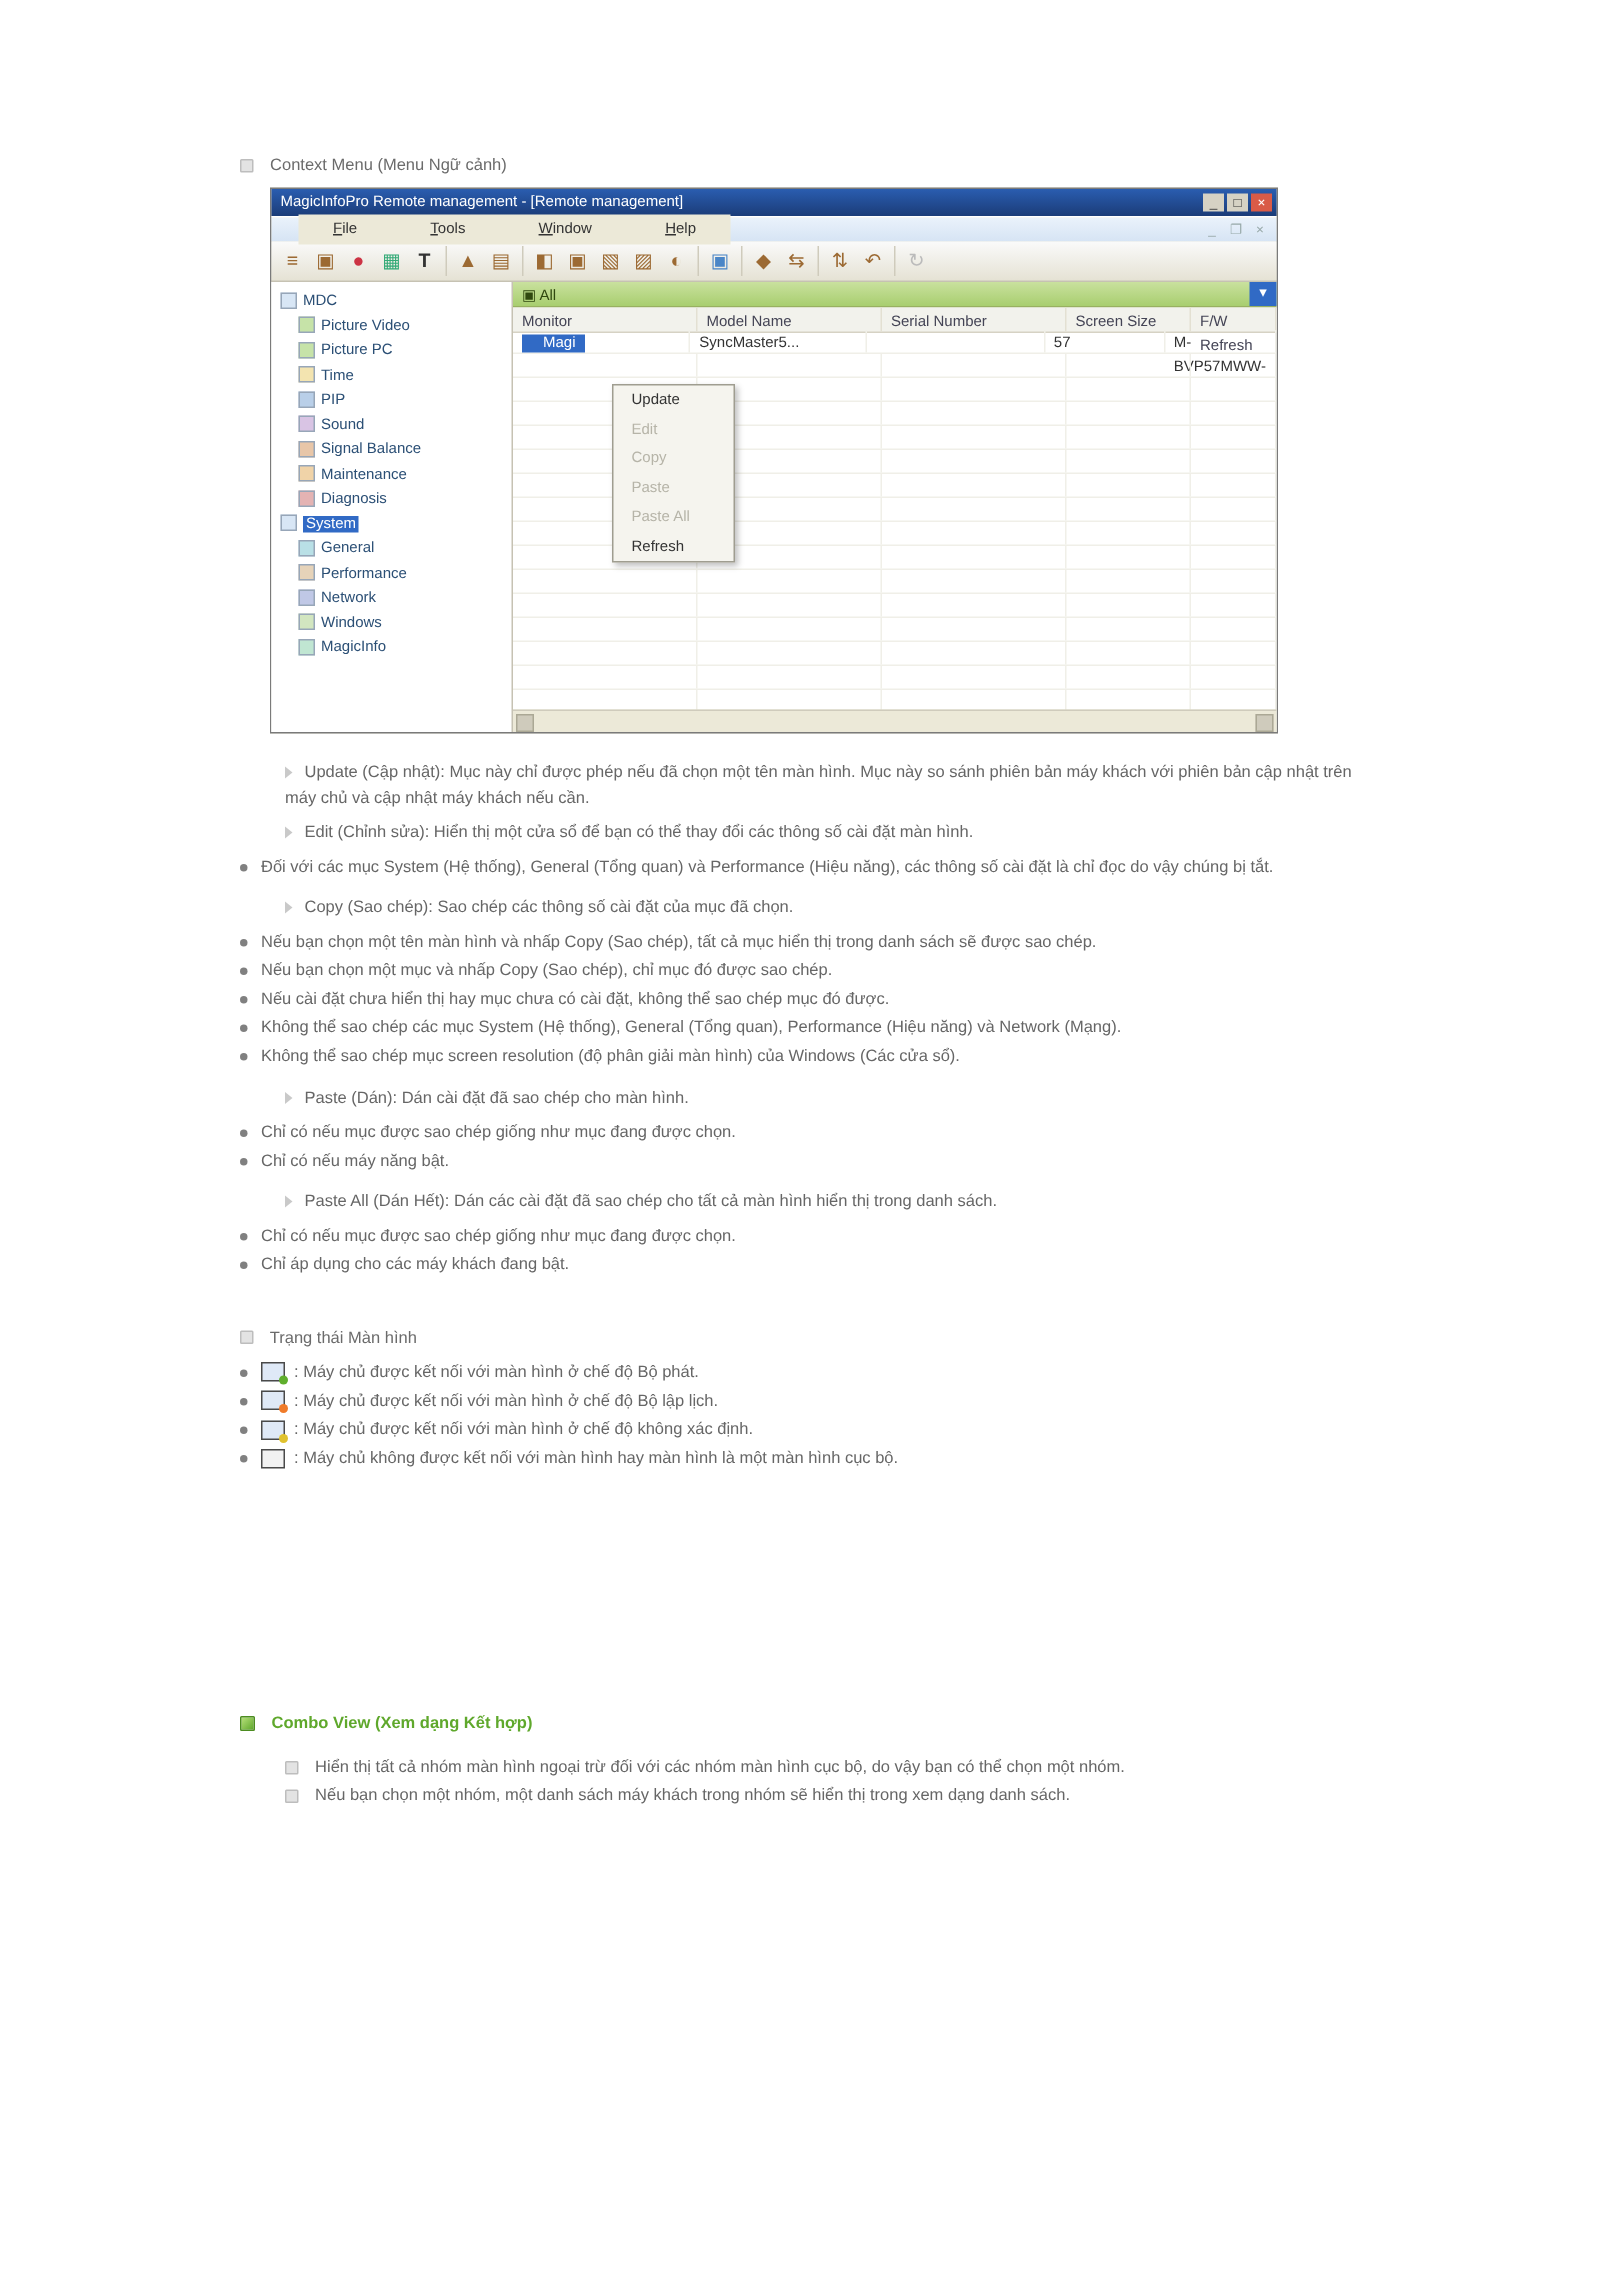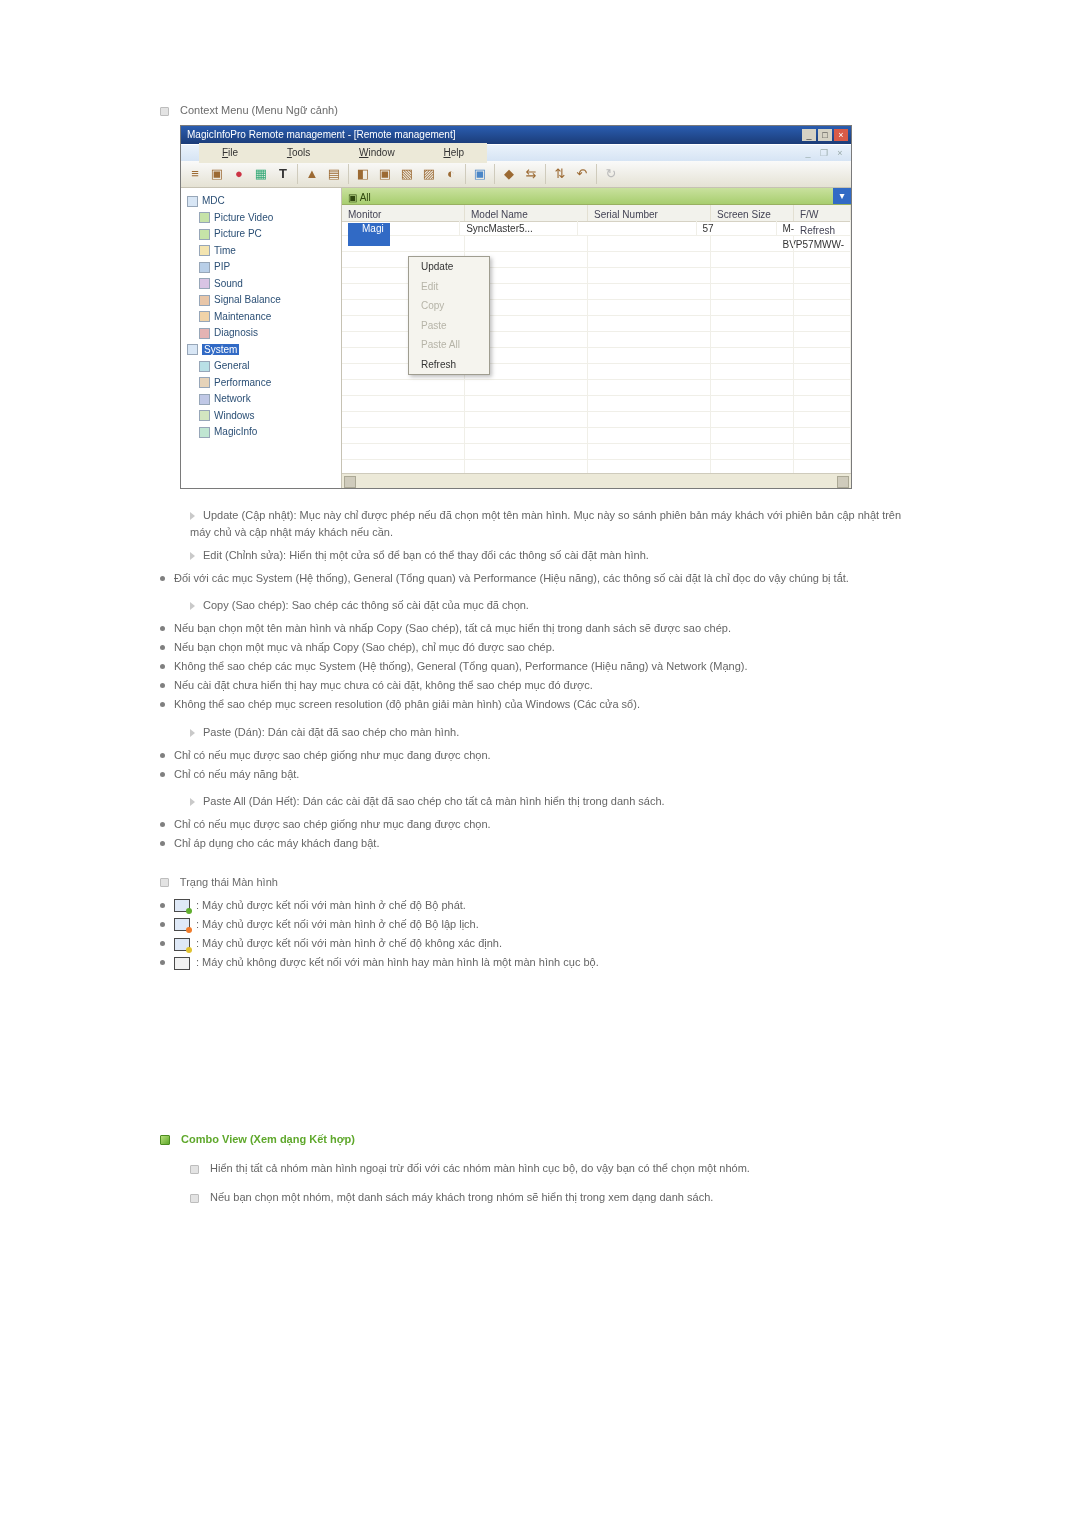--- a/index.html
+++ b/index.html
@@ -143,21 +143,21 @@
           </div>
           <div class="grid-cols">
             <div class="c0">Monitor</div>
             <div class="c1">Model Name</div>
             <div class="c2">Serial Number</div>
             <div class="c3">Screen Size</div>
             <div class="c4">F/W Refresh</div>
           </div>
           <div class="grid-body">
             <div class="grid-row">
-              <div class="c0"><span class="sel" style="padding:0 6px 12px 14px">Magi</span></div>
+              <div class="c0"><span class="sel" style="padding:0 6px 1px 14px">Magi</span></div>
               <div class="c1">SyncMaster5...</div>
               <div class="c2"></div>
               <div class="c3">57</div>
               <div class="c4">M-BVP57MWW-</div>
             </div>
 
             <div class="grid-row">
                 <div class="c0"></div>
                 <div class="c1"></div>
                 <div class="c2"></div>
@@ -284,56 +284,56 @@
 
     <div class="indent1" style="margin-top:6px"><span class="small-arrow"></span><span>Edit (Chỉnh sửa): Hiển thị một cửa sổ để bạn có thể thay đổi các thông số cài đặt màn hình.</span></div>
     <ul class="list indent2">
       <li>Đối với các mục System (Hệ thống), General (Tổng quan) và Performance (Hiệu năng), các thông số cài đặt là chỉ đọc do vậy chúng bị tắt.</li>
     </ul>
 
     <div class="indent1"><span class="small-arrow"></span><span>Copy (Sao chép): Sao chép các thông số cài đặt của mục đã chọn.</span></div>
     <ul class="list indent2">
       <li>Nếu bạn chọn một tên màn hình và nhấp Copy (Sao chép), tất cả mục hiển thị trong danh sách sẽ được sao chép.</li>
       <li>Nếu bạn chọn một mục và nhấp Copy (Sao chép), chỉ mục đó được sao chép.</li>
+      <li>Nếu cài đặt chưa hiển thị hay mục chưa có cài đặt, không thể sao chép mục đó được.</li>
       <li>Không thể sao chép các mục System (Hệ thống), General (Tổng quan), Performance (Hiệu năng) và Network (Mạng).</li>
-      <li>Nếu cài đặt chưa hiển thị hay mục chưa có cài đặt, không thể sao chép mục đó được.</li>
       <li>Không thể sao chép mục screen resolution (độ phân giải màn hình) của Windows (Các cửa sổ).</li>
     </ul>
 
     <div class="indent1"><span class="small-arrow"></span><span>Paste (Dán): Dán cài đặt đã sao chép cho màn hình.</span></div>
     <ul class="list indent2">
       <li>Chỉ có nếu mục được sao chép giống như mục đang được chọn.</li>
       <li>Chỉ có nếu máy năng bật.</li>
     </ul>
 
     <div class="indent1"><span class="small-arrow"></span><span>Paste All (Dán Hết): Dán các cài đặt đã sao chép cho tất cả màn hình hiển thị trong danh sách.</span></div>
     <ul class="list indent2">
       <li>Chỉ có nếu mục được sao chép giống như mục đang được chọn.</li>
       <li>Chỉ áp dụng cho các máy khách đang bật.</li>
     </ul>
 
 
-    <div class="subhead" style="margin-top:22px">
+    <div class="subhead" style="margin-top:32px">
       <span class="square-bullet"></span>
       <span>Trạng thái Màn hình</span>
     </div>
     <ul class="list indent2">
       <li><span class="status-icon sicon-play"></span><span>: Máy chủ được kết nối với màn hình ở chế độ Bộ phát.</span></li>
       <li><span class="status-icon sicon-sched"></span><span>: Máy chủ được kết nối với màn hình ở chế độ Bộ lập lịch.</span></li>
       <li><span class="status-icon sicon-quest"></span><span>: Máy chủ được kết nối với màn hình ở chế độ không xác định.</span></li>
       <li><span class="status-icon sicon-none"></span><span>: Máy chủ không được kết nối với màn hình hay màn hình là một màn hình cục bộ.</span></li>
     </ul>
 
     <div class="heading" style="margin-top:160px">
       <span class="section-cube"></span>
       <span>Combo View (Xem dạng Kết hợp)</span>
     </div>
     <div class="indent1" style="margin-top:10px">
       <span class="square-bullet"></span>
       <span>Hiển thị tất cả nhóm màn hình ngoại trừ đối với các nhóm màn hình cục bộ, do vậy bạn có thể chọn một nhóm.</span>
     </div>
-    <div class="indent1" style="margin-top:12px">
+    <div class="indent1" style="margin-top:2px">
       <span class="square-bullet"></span>
       <span>Nếu bạn chọn một nhóm, một danh sách máy khách trong nhóm sẽ hiển thị trong xem dạng danh sách.</span>
     </div>
 
   </div>
 </div>
 
 </body></html>

